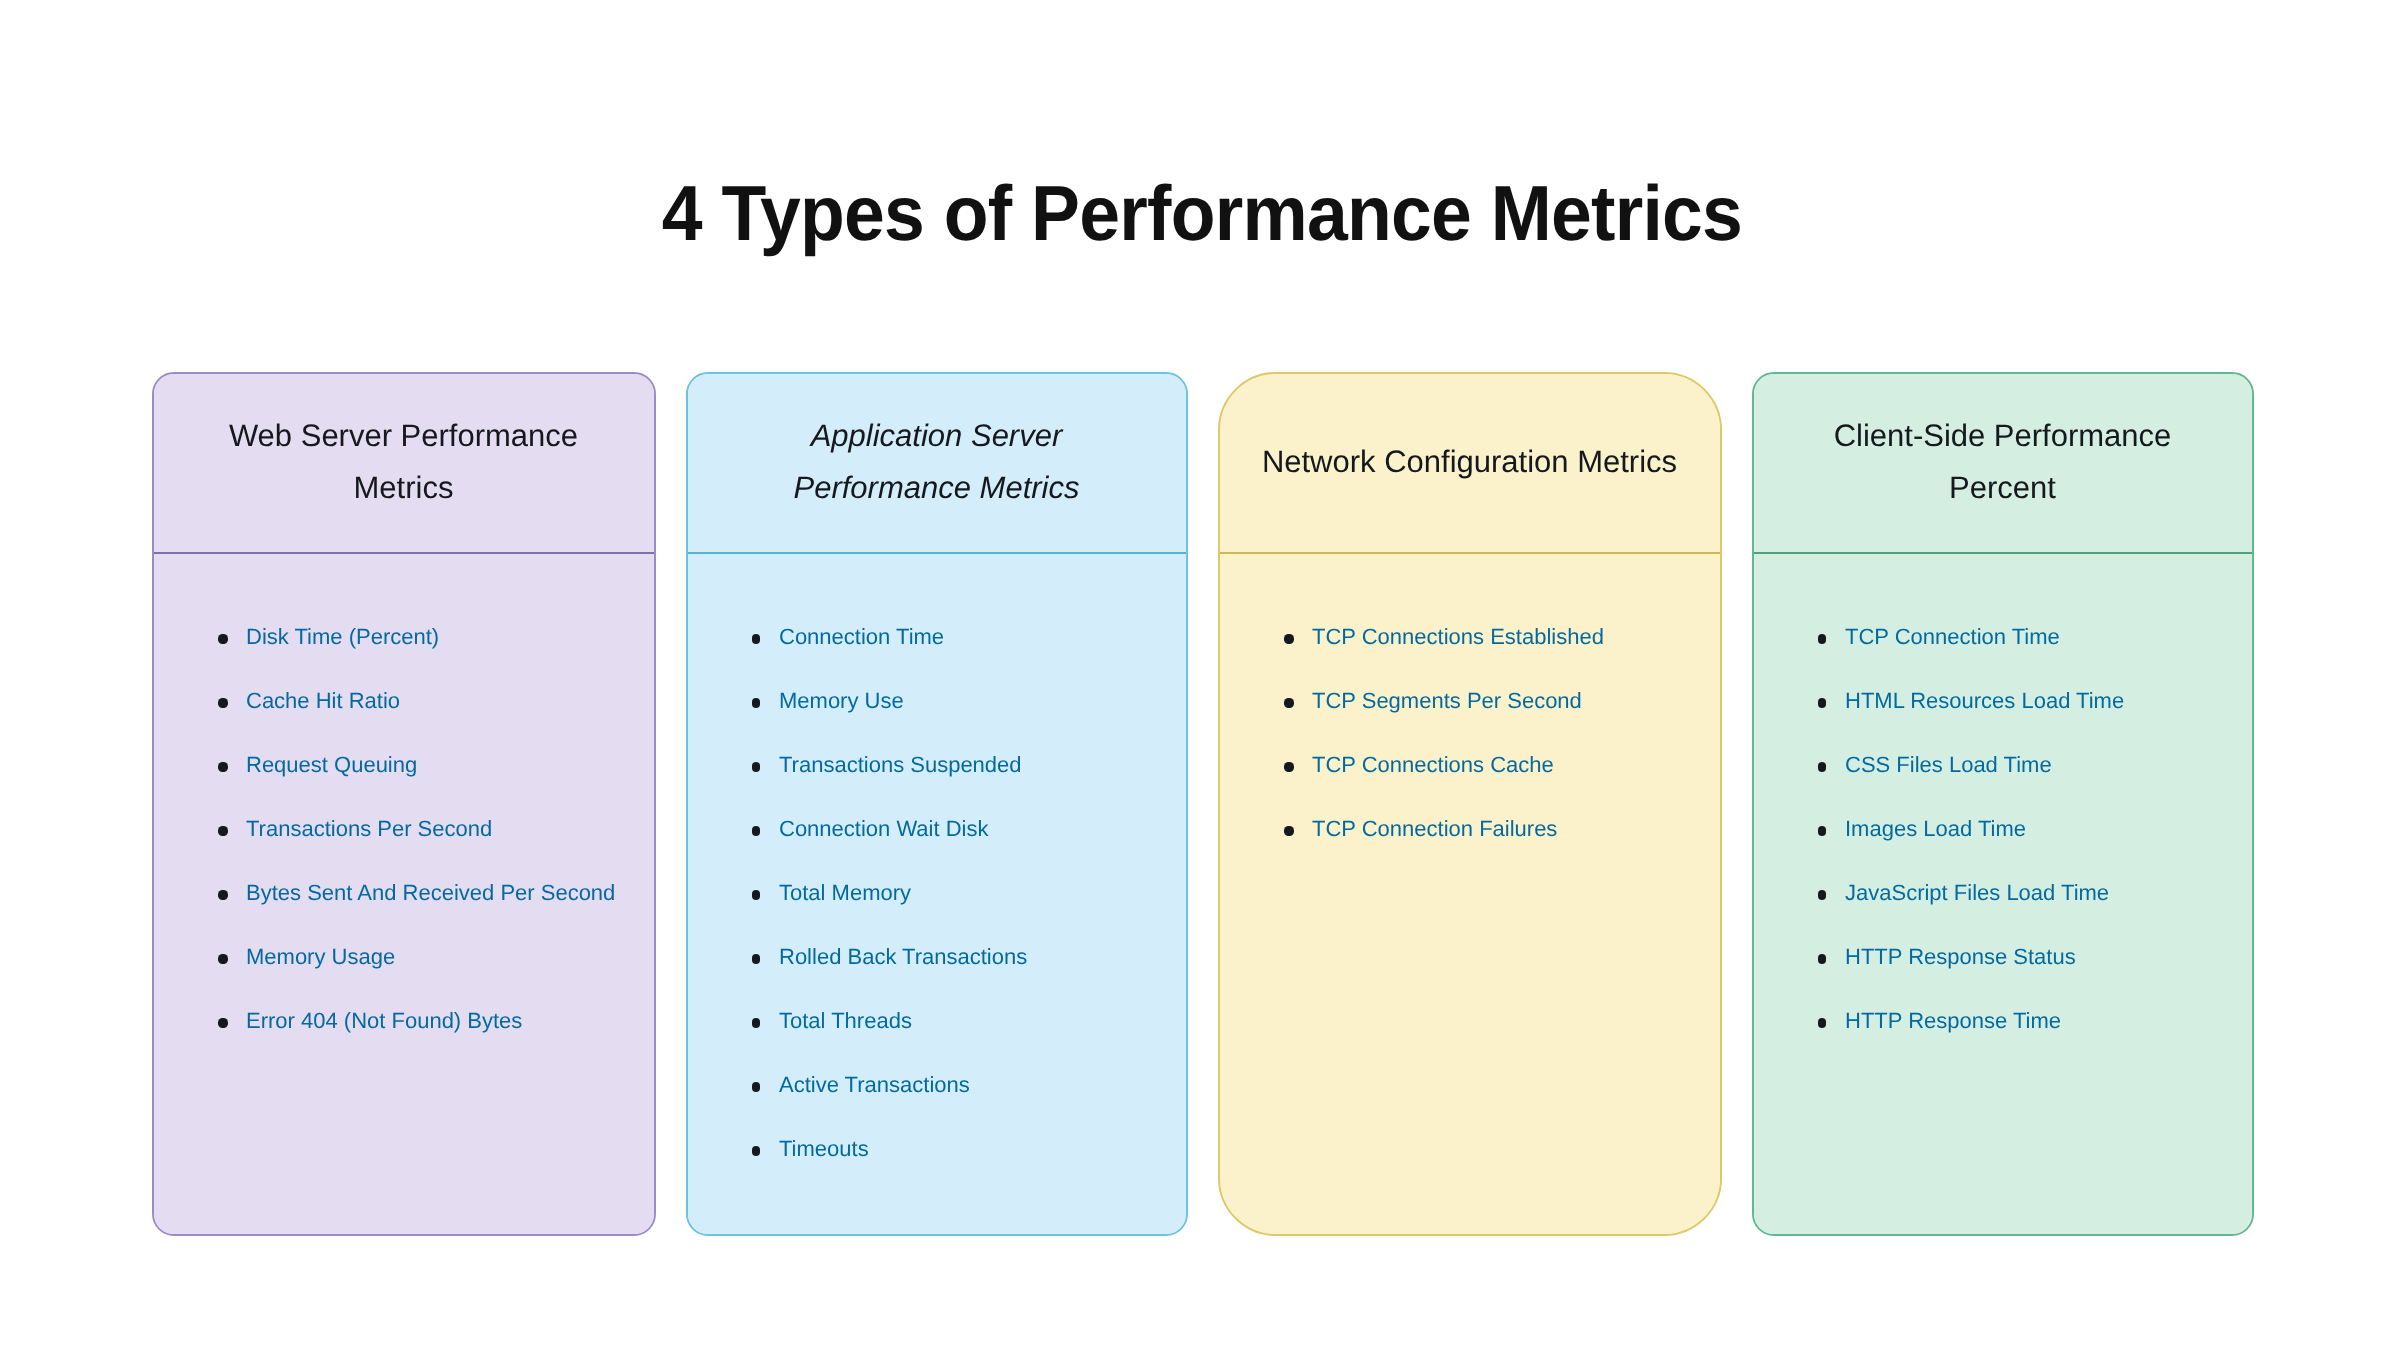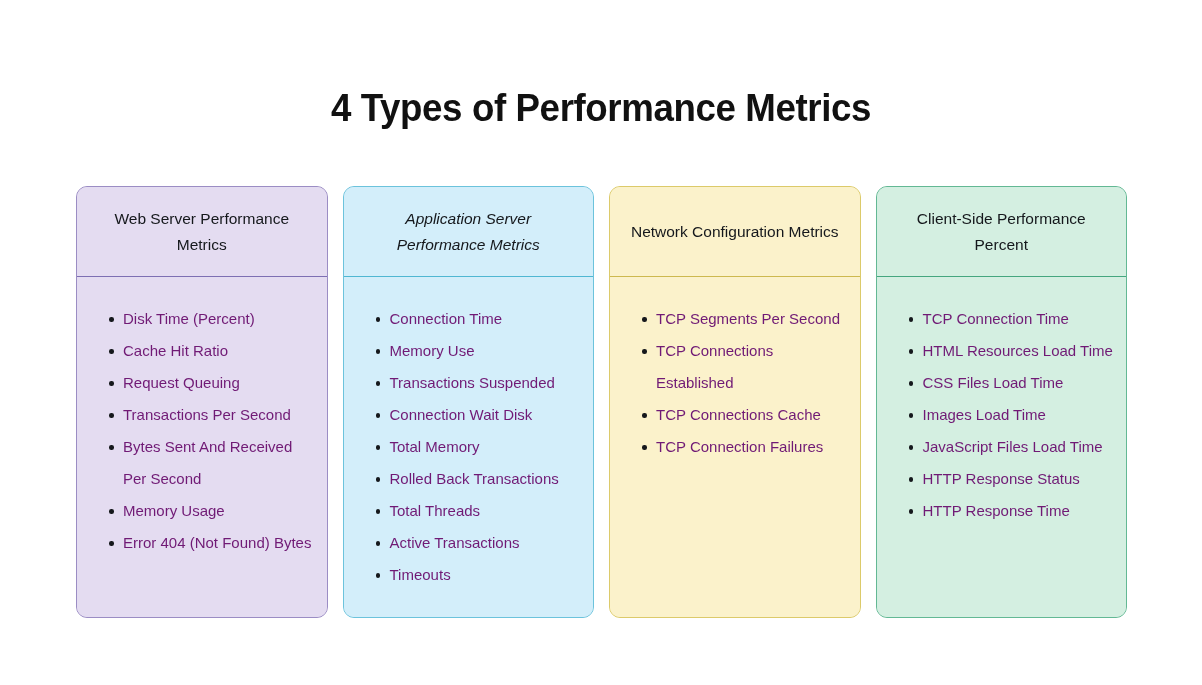--- a/index.html
+++ b/index.html
@@ -76,23 +76,23 @@
 
   ul.metric-list {
     list-style: none;
     padding: 0;
     margin: 0;
   }
 
   ul.metric-list li {
     position: relative;
     padding-left: 36px;
-    font-size: 15px;
+    font-size: 11px;
     line-height: 32px;
-    color: #701a75;
+    color: #0369a1;
   }
 
   ul.metric-list li .bullet {
     position: absolute;
     left: 22px;
     top: 14px;
     width: 4.5px;
     height: 4.5px;
     border-radius: 50%;
     background: #15181c;
@@ -102,21 +102,21 @@
   .card-1 { background: #e4dcf1; border-color: #9b8dc4; }
   .card-1 .card-header { background: #e4dcf1; border-bottom-color: #7d6fb3; }
   .card-1 .card-body   { background: #e4dcf1; }
 
   
   .card-2 { background: #d3eefa; border-color: #6cc3dc; }
   .card-2 .card-header { background: #d3eefa; border-bottom-color: #4fb7d2; font-style: italic; }
   .card-2 .card-body   { background: #d3eefa; }
 
   
-  .card-3 { background: #fbf2cb; border-color: #dcca6a; }
+  .card-3 { background: #fbf2cb; border-color: #dcca6a; border-radius: 29px; }
   .card-3 .card-header { background: #fbf2cb; border-bottom-color: #cdb94f; }
   .card-3 .card-body   { background: #fbf2cb; }
 
   
   .card-4 { background: #d4efe1; border-color: #63b894; }
   .card-4 .card-header { background: #d4efe1; border-bottom-color: #45a67f; }
   .card-4 .card-body   { background: #d4efe1; }
 </style>
 </head>
 <body>
@@ -154,22 +154,22 @@
           <li><span class="bullet"></span><span>Active Transactions</span></li>
           <li><span class="bullet"></span><span>Timeouts</span></li>
         </ul>
     </div>
   </div>
 
   <div class="card card-3">
     <div class="card-header">Network Configuration Metrics</div>
     <div class="card-body">
       <ul class="metric-list">
+          <li><span class="bullet"></span><span>TCP Connections Established</span></li>
           <li><span class="bullet"></span><span>TCP Segments Per Second</span></li>
-          <li><span class="bullet"></span><span>TCP Connections Established</span></li>
           <li><span class="bullet"></span><span>TCP Connections Cache</span></li>
           <li><span class="bullet"></span><span>TCP Connection Failures</span></li>
         </ul>
     </div>
   </div>
 
   <div class="card card-4">
     <div class="card-header">Client-Side Performance Percent</div>
     <div class="card-body">
       <ul class="metric-list">

